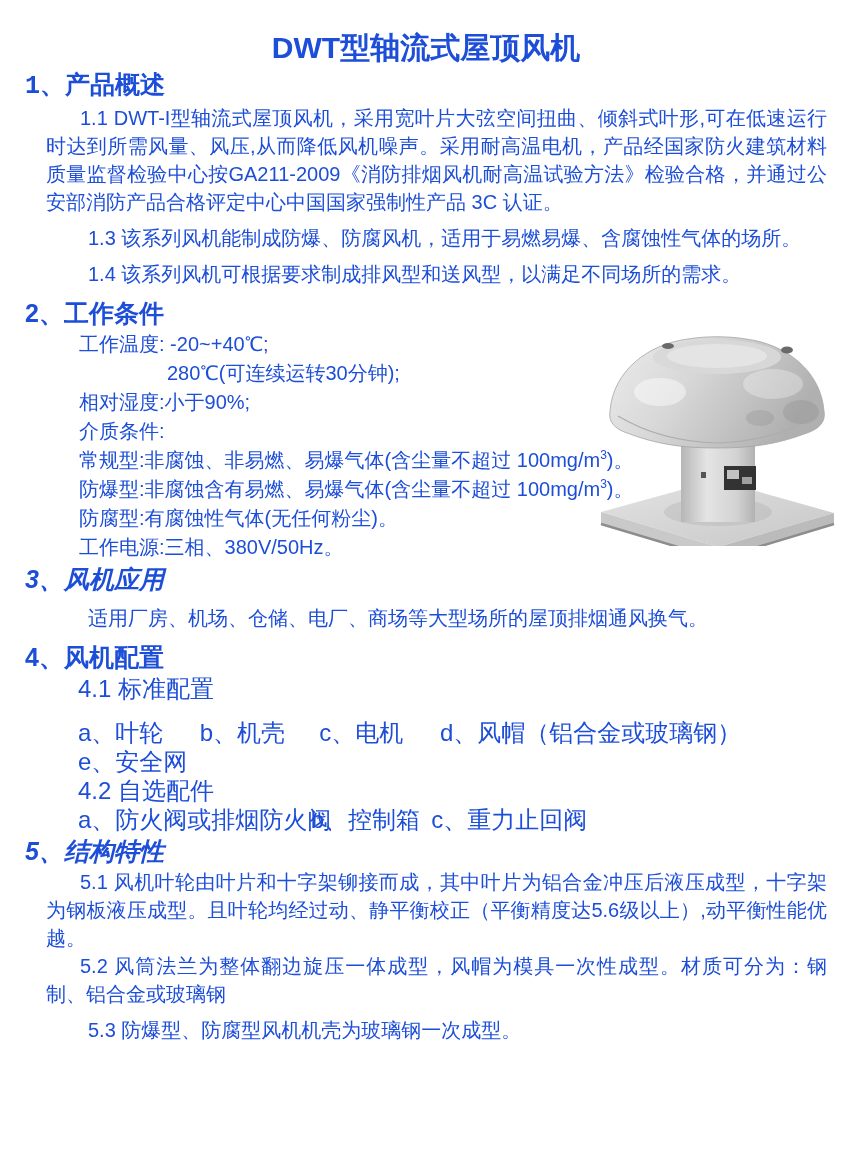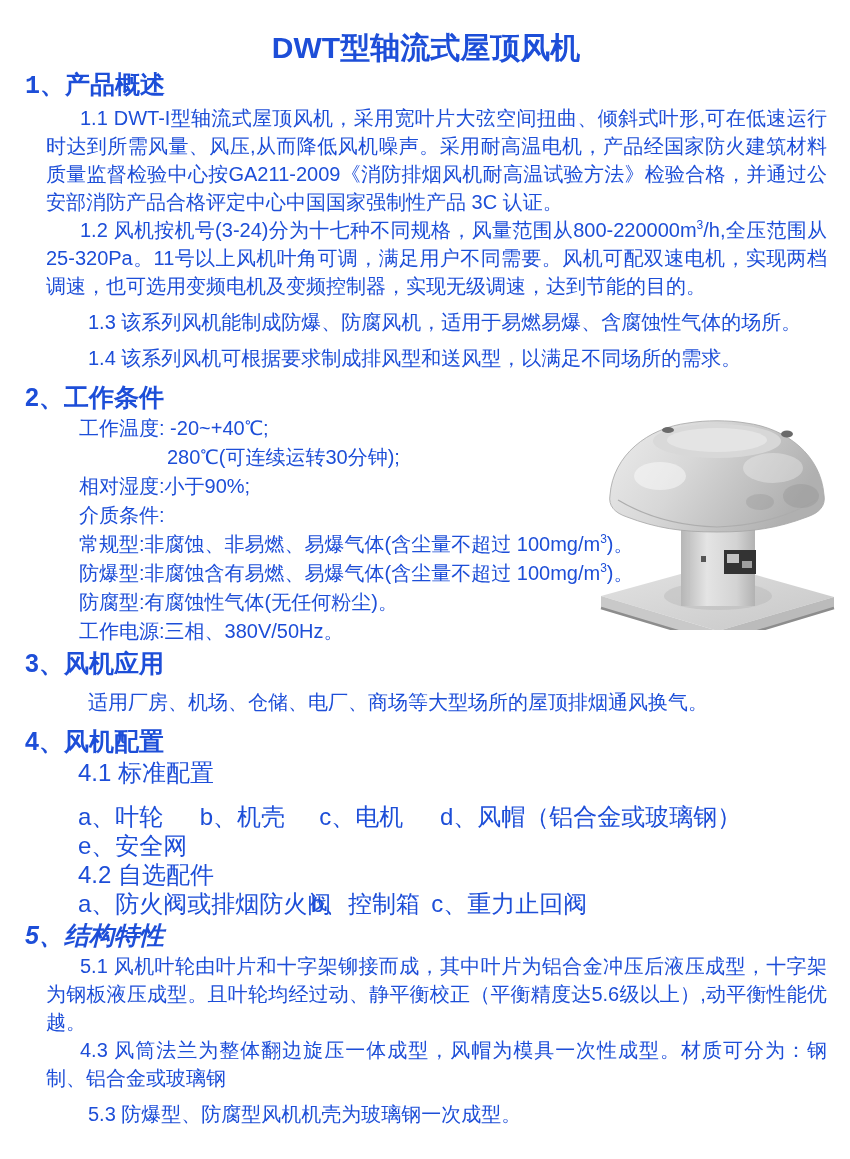--- a/index.html
+++ b/index.html
@@ -22,21 +22,21 @@
     margin: 0;
   }
   h2.sec {
     font-size: 25px;
     font-weight: bold;
     line-height: 34px;
     margin: 0;
   }
   .h-s1 { margin: 10px 0 8px; font-family: Liberation Mono, monospace; }
   .h-s2 { margin: 12px 0 8px; }
-  .h-s3 { margin: 10px 0 12px; }
+  .h-s3 { margin: 10px 0 12px; font-style: italic; }
   .h-s4 { margin: 12px 0 12px; }
   .h-s5 { margin: 10px 0 10px; font-style: italic; }
   .body-block {
     margin-left: 21px;
     font-size: 20px;
     line-height: 28px;
     text-align: justify;
   }
   .para { margin: 0; text-indent: 34px; }
   .para-line { margin: 8px; text-indent: 34px; text-align: left; }
@@ -73,21 +73,20 @@
 <body>
 
 <div class="page">
 
   <h1 class="title">DWT型轴流式屋顶风机</h1>
 
   <section>
     <h2 class="sec h-s1">1、产品概述</h2>
     <div class="body-block">
       <p class="para">1.1 DWT-I型轴流式屋顶风机，采用宽叶片大弦空间扭曲、倾斜式叶形,可在低速运行时达到所需风量、风压,从而降低风机噪声。采用耐高温电机，产品经国家防火建筑材料质量监督检验中心按GA211-2009《消防排烟风机耐高温试验方法》检验合格，并通过公安部消防产品合格评定中心中国国家强制性产品 3C 认证。</p>
-      <p class="para"><span>1.2 风机按机号(3-24)分为十七种不同规格，风量范围从800-220000m</span><sup class="cube">3</sup><span>/h,全压范围从25-320Pa。11号以上风机叶角可调，满足用户不同需要。风机可配双速电机，实现两档调速，也可选用变频电机及变频控制器，实现无级调速，达到节能的目的。</span></p>
       <p class="para-line">1.3 该系列风机能制成防爆、防腐风机，适用于易燃易爆、含腐蚀性气体的场所。</p>
       <p class="para-line">1.4 该系列风机可根据要求制成排风型和送风型，以满足不同场所的需求。</p>
     </div>
   </section>
 
   <section>
     <h2 class="sec h-s2">2、工作条件</h2>
     <div class="cond-wrap">
       <div class="conditions">
         <div class="cond-line">工作温度: -20~+40℃;</div>
@@ -175,18 +174,18 @@
         <span class="cfg-cell w114">b、控制箱</span>
         <span class="cfg-cell">c、重力止回阀</span>
       </div>
     </div>
   </section>
 
   <section>
     <h2 class="sec h-s5">5、结构特性</h2>
     <div class="body-block">
       <p class="para">5.1 风机叶轮由叶片和十字架铆接而成，其中叶片为铝合金冲压后液压成型，十字架为钢板液压成型。且叶轮均经过动、静平衡校正（平衡精度达5.6级以上）,动平衡性能优越。</p>
-      <p class="para">4.3 风筒法兰为整体翻边旋压一体成型，风帽为模具一次性成型。材质可分为：钢制、铝合金或玻璃钢</p>
+      <p class="para">5.2 风筒法兰为整体翻边旋压一体成型，风帽为模具一次性成型。材质可分为：钢制、铝合金或玻璃钢</p>
       <p class="para-line">5.3 防爆型、防腐型风机机壳为玻璃钢一次成型。</p>
     </div>
   </section>
 
 </div>
 
 </body></html>

